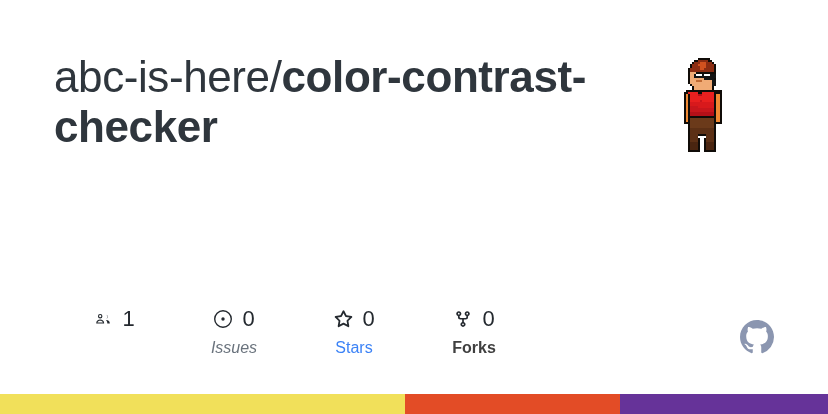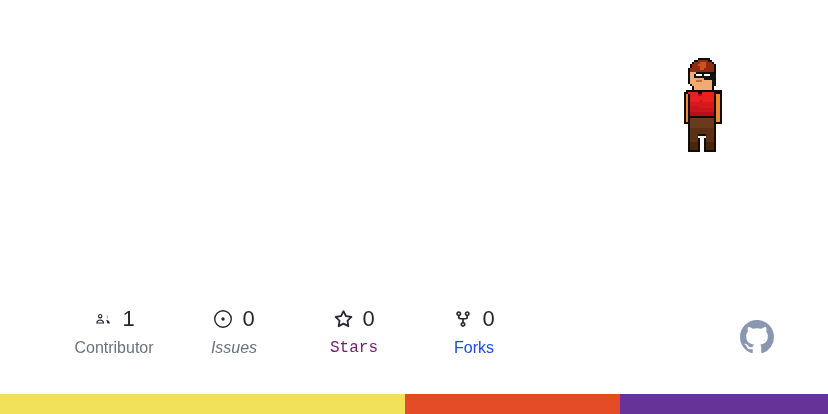--- a/index.html
+++ b/index.html
@@ -131,20 +131,23 @@
   }
   .lang-seg {
     height: 100%;
   }
 </style>
 </head>
 <body>
 
 <div id="card" style="background: rgb(255, 255, 255);">
 
+  <div id="title-block">
+    <h1 id="repo-title" style="color: rgb(47, 54, 61);"><span class="owner">abc-is-here</span><span class="slash">/</span><span class="name">color-contrast-checker</span></h1>
+  </div>
 
   <div id="avatar-wrap">
     <svg viewBox="0 0 28 68" shape-rendering="crispEdges">
 
       <rect x="11" y="1" width="6" height="1" fill="#100c08"></rect>
       <rect x="9" y="2" width="2" height="1" fill="#100c08"></rect>
       <rect x="11" y="2" width="5" height="1" fill="#8c2d12"></rect>
       <rect x="16" y="2" width="2" height="1" fill="#100c08"></rect>
       <rect x="8" y="3" width="1" height="1" fill="#100c08"></rect>
       <rect x="9" y="3" width="3" height="1" fill="#8c2d12"></rect>
@@ -425,21 +428,20 @@
 
     <div class="stat">
       <div class="stat-top">
         <span class="stat-icon">
           <svg width="18" height="18" viewBox="0 0 16 16" fill="currentColor" aria-hidden="true">
             <path d="M5.5 3.5a2 2 0 1 1 0 4 2 2 0 0 1 0-4Zm0 1a1 1 0 1 0 0 2 1 1 0 0 0 0-2Zm-3.5 7c0-1.7 1.6-3 3.5-3s3.5 1.3 3.5 3v.5H2v-.5Zm1.1-.5h4.8c-.2-.9-1.2-1.5-2.4-1.5s-2.2.6-2.4 1.5ZM11 4.2a1.9 1.9 0 0 1 0 3.6c.6-.5 1-1.1 1-1.8s-.4-1.3-1-1.8Zm.5 4.6c1.5.3 2.5 1.4 2.5 2.7v.5h-2.2v-.5c0-1-.4-1.9-1.1-2.5.3-.1.6-.2.8-.2Z"></path>
           </svg>
         </span>
         <span class="stat-value" style="color: rgb(36, 41, 47);">1</span>
       </div>
-      <span class="stat-label" style="color: rgb(106, 115, 125);">Contributor</span>
     </div>
 
     <div class="stat">
       <div class="stat-top">
         <span class="stat-icon">
           <svg width="18" height="18" viewBox="0 0 16 16" fill="currentColor" aria-hidden="true">
             <path d="M8 9.5a1.5 1.5 0 1 0 0-3 1.5 1.5 0 0 0 0 3Z"></path>
             <path d="M8 0a8 8 0 1 1 0 16A8 8 0 0 1 8 0Zm0 1.25a6.75 6.75 0 1 0 0 13.5 6.75 6.75 0 0 0 0-13.5Z"></path>
           </svg>
         </span>
@@ -450,33 +452,33 @@
 
     <div class="stat">
       <div class="stat-top">
         <span class="stat-icon">
           <svg width="19" height="19" viewBox="0 0 16 16" fill="currentColor" aria-hidden="true">
             <path d="M8 .25a.75.75 0 0 1 .673.418l1.882 3.815 4.21.612a.75.75 0 0 1 .416 1.279l-3.046 2.97.719 4.192a.75.75 0 0 1-1.088.791L8 12.347l-3.766 1.98a.75.75 0 0 1-1.088-.79l.72-4.194L.818 6.374a.75.75 0 0 1 .416-1.28l4.21-.611L7.327.668A.75.75 0 0 1 8 .25Zm0 2.445L6.615 5.5a.75.75 0 0 1-.564.41l-3.097.45 2.24 2.184a.75.75 0 0 1 .216.664l-.528 3.084 2.769-1.456a.75.75 0 0 1 .698 0l2.77 1.456-.53-3.084a.75.75 0 0 1 .216-.664l2.24-2.183-3.096-.45a.75.75 0 0 1-.564-.41L8 2.694Z"></path>
           </svg>
         </span>
         <span class="stat-value" style="color: rgb(36, 41, 47);">0</span>
       </div>
-      <span class="stat-label" style="color: #701a75; font-family: Liberation Mono, monospace;">Stars</span>
+      <span class="stat-label" style="color: #3b82f6;">Stars</span>
     </div>
 
     <div class="stat">
       <div class="stat-top">
         <span class="stat-icon">
           <svg width="18" height="18" viewBox="0 0 16 16" fill="currentColor" aria-hidden="true">
             <path d="M5 5.372v.878c0 .414.336.75.75.75h4.5a.75.75 0 0 0 .75-.75v-.878a2.25 2.25 0 1 1 1.5 0v.878a2.25 2.25 0 0 1-2.25 2.25h-1.5v2.128a2.251 2.251 0 1 1-1.5 0V8.5h-1.5A2.25 2.25 0 0 1 3.5 6.25v-.878a2.25 2.25 0 1 1 1.5 0ZM5 3.25a.75.75 0 1 0-1.5 0 .75.75 0 0 0 1.5 0Zm6.75.75a.75.75 0 1 0 0-1.5.75.75 0 0 0 0 1.5Zm-3 8.75a.75.75 0 1 0-1.5 0 .75.75 0 0 0 1.5 0Z"></path>
           </svg>
         </span>
         <span class="stat-value" style="color: rgb(36, 41, 47);">0</span>
       </div>
-      <span class="stat-label" style="color: #1d4ed8;">Forks</span>
+      <span class="stat-label" style="color: #404040; font-weight: bold;">Forks</span>
     </div>
 
   </div>
 
   <div id="gh-mark" style="color: rgb(139, 150, 176);">
     <svg width="34" height="34" viewBox="0 0 16 16" fill="currentColor" aria-hidden="true">
       <path d="M8 0C3.58 0 0 3.58 0 8c0 3.54 2.29 6.53 5.47 7.59.4.07.55-.17.55-.38 0-.19-.01-.82-.01-1.49-2.01.37-2.53-.49-2.69-.94-.09-.23-.48-.94-.82-1.13-.28-.15-.68-.52-.01-.53.63-.01 1.08.58 1.23.82.72 1.21 1.87.87 2.33.66.07-.52.28-.87.51-1.07-1.78-.2-3.64-.89-3.64-3.95 0-.87.31-1.59.82-2.15-.08-.2-.36-1.02.08-2.12 0 0 .67-.21 2.2.82.64-.18 1.32-.27 2-.27s1.36.09 2 .27c1.53-1.04 2.2-.82 2.2-.82.44 1.1.16 1.92.08 2.12.51.56.82 1.27.82 2.15 0 3.07-1.87 3.75-3.65 3.95.29.25.54.73.54 1.48 0 1.07-.01 1.93-.01 2.2 0 .21.15.46.55.38A8.013 8.013 0 0 0 16 8c0-4.42-3.58-8-8-8Z"></path>
     </svg>
   </div>
 

